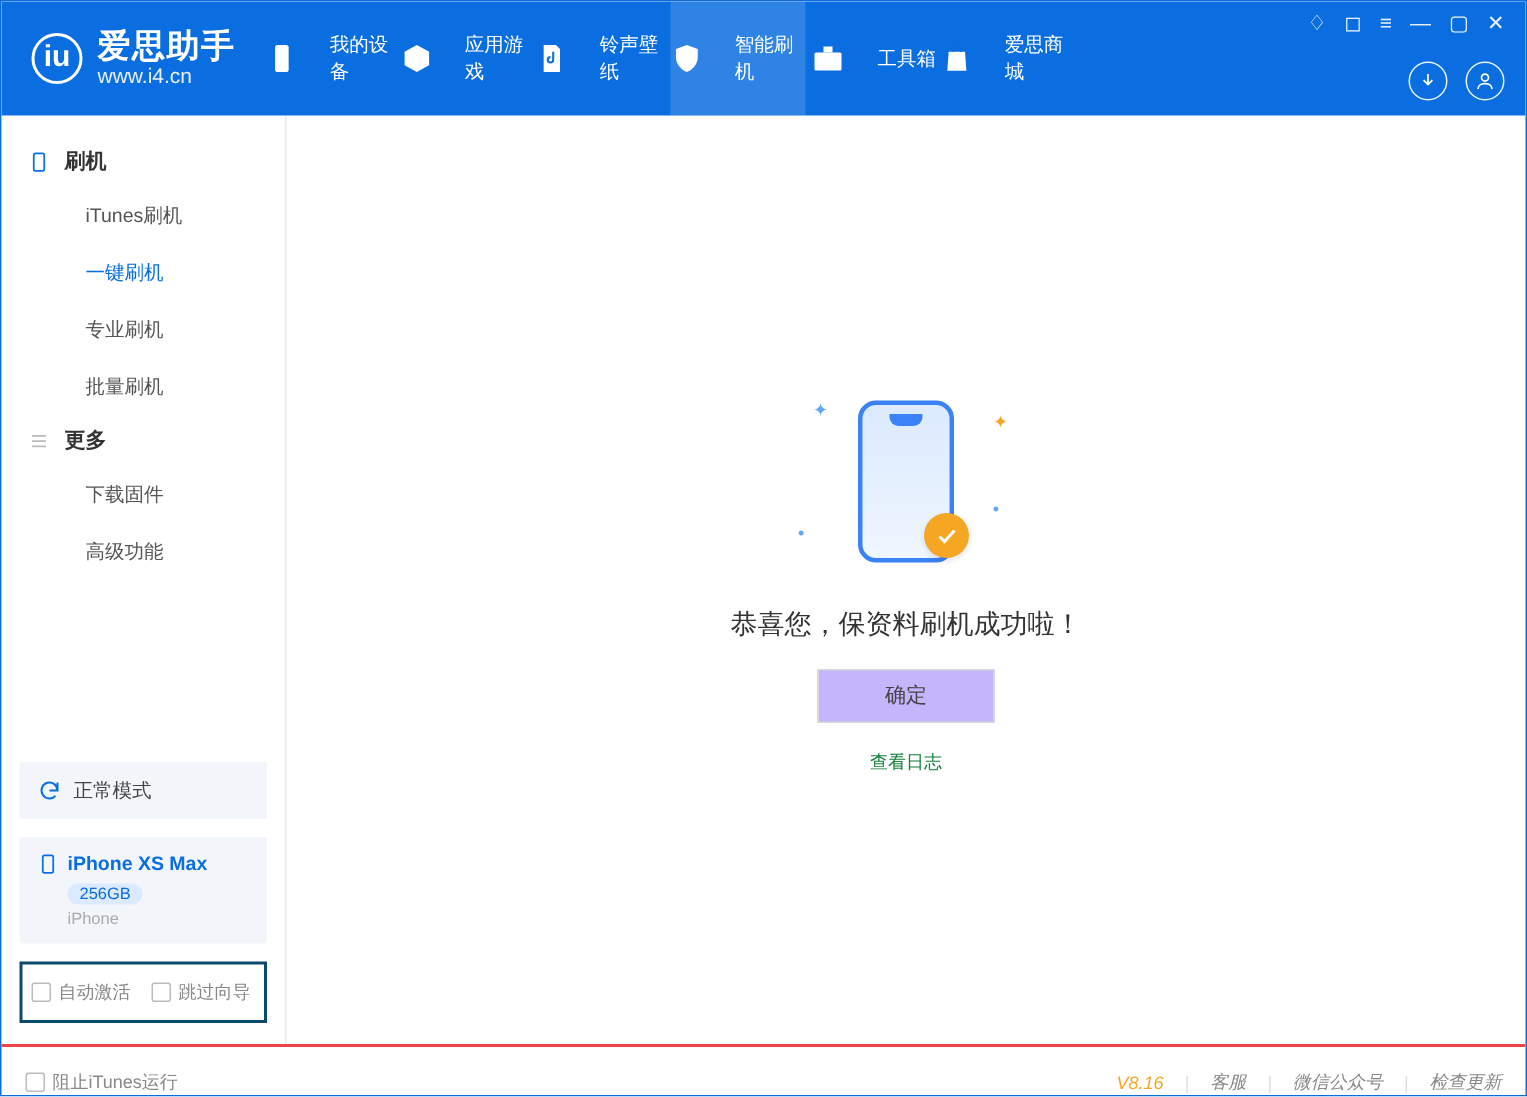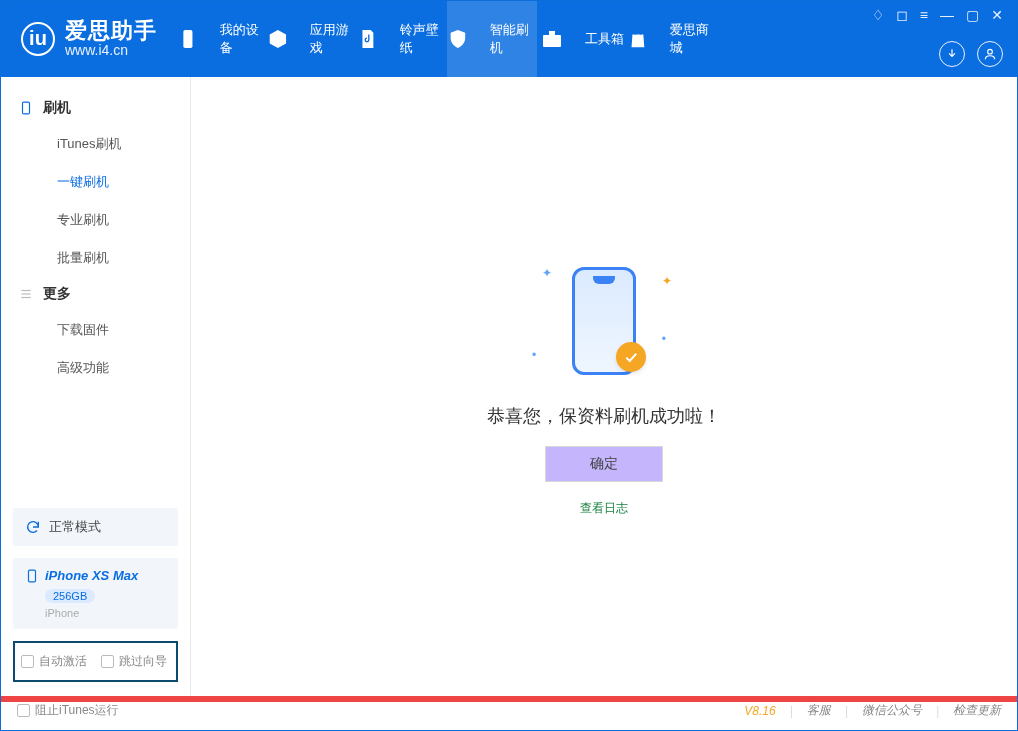--- a/index.html
+++ b/index.html
@@ -28,42 +28,42 @@
 
 
 .sidebar { width: 190px; border-right: 1px solid #e8e8e8; display: flex; flex-direction: column; background: #fff; padding-top: 14px; }
 .sb-head { display: flex; align-items: center; gap: 10px; padding: 8px 18px; font-size: 14px; color: #333; font-weight: 600;}
 .sb-head svg { width: 14px; height: 18px; }
 .sb-item { padding: 10px 18px 10px 56px; font-size: 13px; color: #555; cursor: pointer; }
 .sb-item.active { color: #0a6ee0; }
 .sb-spacer { flex: 1; }
 .sb-box { margin: 6px 12px; background: #f2f6fb; padding: 10px 12px; border-radius: 2px; font-size: 13px; color: #444; display: flex; align-items: center; gap: 8px; }
 .sb-dev { margin: 6px 12px 12px; background: #f2f6fb; padding: 10px 12px; border-radius: 2px; font-size: 13px; }
-.sb-dev .devname { color: #0a6ee0; font-weight: 600; display: flex; align-items: center; gap: 6px; font-style: italic; }
+.sb-dev .devname { color: #0a6ee0; font-weight: 600; display: flex; align-items: center; gap: 6px; }
 .sb-dev .cap { display: inline-block; margin-top: 6px; margin-left: 20px; background: #dbeafe; color: #0a6ee0; padding: 1px 8px; border-radius: 10px; font-size: 11px; }
 .sb-dev .type { color: #aaa; font-size: 11px; margin-left: 20px; margin-top: 4px; }
 .sb-checks { border: 2px solid #0c4a6e; margin: 0 12px 0 12px; padding: 10px 6px; display: flex; gap: 14px; font-size: 12px; color: #888; }
 .chk { display: flex; align-items: center; gap: 5px; cursor: pointer; }
 .chkbox { width: 13px; height: 13px; border: 1px solid #bbb; border-radius: 2px; background: #fff; }
 
 
 .main { flex: 1; display: flex; flex-direction: column; align-items: center; justify-content: center; gap: 18px; }
 .phone-ill { position: relative; width: 180px; height: 130px; display: flex; align-items: center; justify-content: center; }
 .phone { width: 64px; height: 108px; border: 3px solid #3b82f6; border-radius: 12px; background: linear-gradient(180deg, #dbeafe 0%, #eff6ff 100%); position: relative; }
 .phone:before { content: ""; position: absolute; top: 6px; left: 50%; transform: translateX(-50%); width: 22px; height: 8px; background: #3b82f6; border-radius: 0 0 6px 6px; }
 .check-badge { position: absolute; right: 48px; bottom: 14px; width: 30px; height: 30px; background: #f5a623; border-radius: 50%; display: flex; align-items: center; justify-content: center; box-shadow: 0 2px 4px rgba(0,0,0,.1);}
 .check-badge svg { width: 16px; height: 16px; stroke: #fff; stroke-width: 3; fill: none; }
 .spark { position: absolute; color: #60a5fa; font-size: 12px; }
 .s1 { top: 10px; left: 28px; } .s2 { bottom: 24px; left: 18px; } .s3 { top: 18px; right: 22px; color:#f5a623;} .s4 { bottom: 40px; right: 28px; }
 .msg { font-size: 18px; color: #333; }
 .ok-btn { border: 1px solid #d8d8d8; background: #c4b5fd; padding: 8px 44px; font-size: 14px; color: #444; cursor: pointer; }
 .log-link { font-size: 12px; color: #15803d; cursor: pointer; }
 
 
-.footer { height: 34px; border-top: 6px solid #ef4444; display: flex; align-items: flex-start; padding: 0 16px; font-size: 12px; color: #888; }
+.footer { height: 34px; border-top: 2px solid #ef4444; display: flex; align-items: flex-end; padding: 0 16px; font-size: 12px; color: #888; }
 .footer .chk { color: #888; }
 .footer-right { margin-left: auto; display: flex; align-items: center; gap: 14px; font-style: italic; }
 .footer-right .sep { color: #ddd; }
 .footer-right a { color: #888; cursor: pointer; }
 .ver { color: #f5a623; }
 </style>
 </head>
 <body>
 
 <div class="window">

